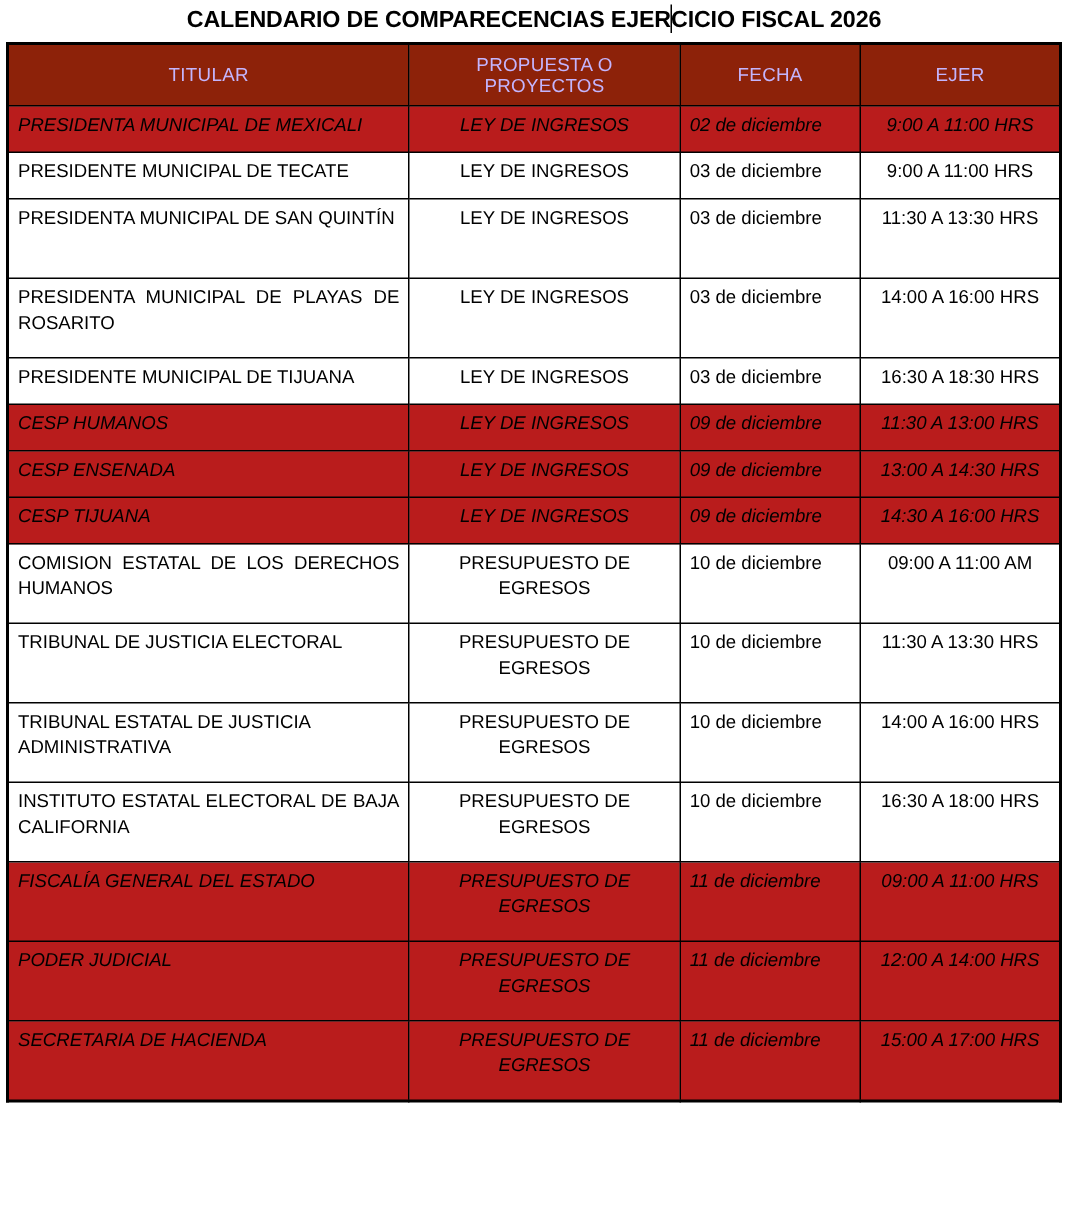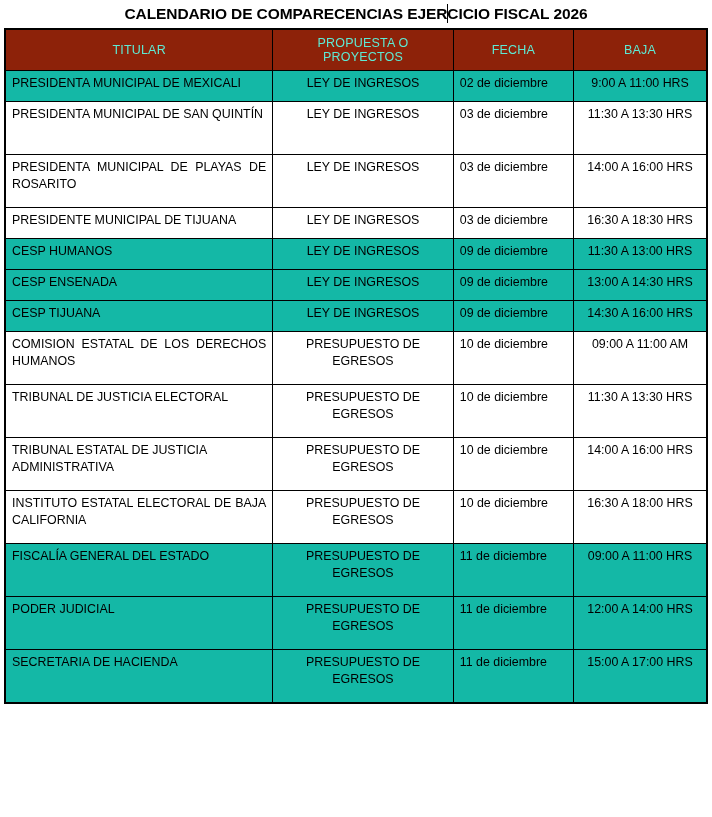--- a/index.html
+++ b/index.html
@@ -46,38 +46,38 @@
     margin: 0 4px;
     border: 2px solid #000000;
   }
   table.cal col.c-titular   { width: 267px; }
   table.cal col.c-propuesta { width: 180px; }
   table.cal col.c-fecha     { width: 120px; }
   table.cal col.c-hora      { width: 133px; }
 
   table.cal th {
     background: #8d2209;
-    color: #5eead4;
+    color: #c4b5fd;
     font-size: 12.5px;
     font-weight: normal;
     text-align: center;
     padding: 6px 20px;
     border: 1.5px solid #000000;
     letter-spacing: 0.2px;
     height: 16px;
   }
   table.cal td {
     border: 1.5px solid #000000;
     font-size: 12.4px;
     padding: 4px 6px;
     vertical-align: top;
     line-height: 17px;
     background: #ffffff;
   }
-  table.cal tr.shaded td { background: #14b8a6; }
+  table.cal tr.shaded td { background: #b91c1c; font-style: italic; }
 
   td.col-titular   { text-align: left; }
   td.col-titular.justify {
     text-align: justify;
     text-align-last: left;
   }
   td.col-propuesta { text-align: center; }
   td.col-fecha     { text-align: left; padding-left: 8px; }
   td.col-hora      { text-align: center; }
 
@@ -98,28 +98,34 @@
       <col class="c-titular">
       <col class="c-propuesta">
       <col class="c-fecha">
       <col class="c-hora">
     </colgroup>
     <thead>
       <tr>
         <th>TITULAR</th>
         <th>PROPUESTA O PROYECTOS</th>
         <th>FECHA</th>
-        <th>BAJA</th>
+        <th>EJER</th>
       </tr>
     </thead>
     <tbody id="tbody">
         <tr class="shaded">
           <td class="col-titular h1">PRESIDENTA MUNICIPAL DE MEXICALI</td>
           <td class="col-propuesta h1">LEY DE INGRESOS</td>
           <td class="col-fecha h1">02 de diciembre</td>
+          <td class="col-hora h1">9:00 A 11:00 HRS</td>
+        </tr>
+        <tr>
+          <td class="col-titular h1">PRESIDENTE MUNICIPAL DE TECATE</td>
+          <td class="col-propuesta h1">LEY DE INGRESOS</td>
+          <td class="col-fecha h1">03 de diciembre</td>
           <td class="col-hora h1">9:00 A 11:00 HRS</td>
         </tr>
         <tr>
           <td class="col-titular h2">PRESIDENTA MUNICIPAL DE SAN QUINTÍN</td>
           <td class="col-propuesta h2">LEY DE INGRESOS</td>
           <td class="col-fecha h2">03 de diciembre</td>
           <td class="col-hora h2">11:30 A 13:30 HRS</td>
         </tr>
         <tr>
           <td class="col-titular justify h2">PRESIDENTA MUNICIPAL DE PLAYAS DE ROSARITO</td>

